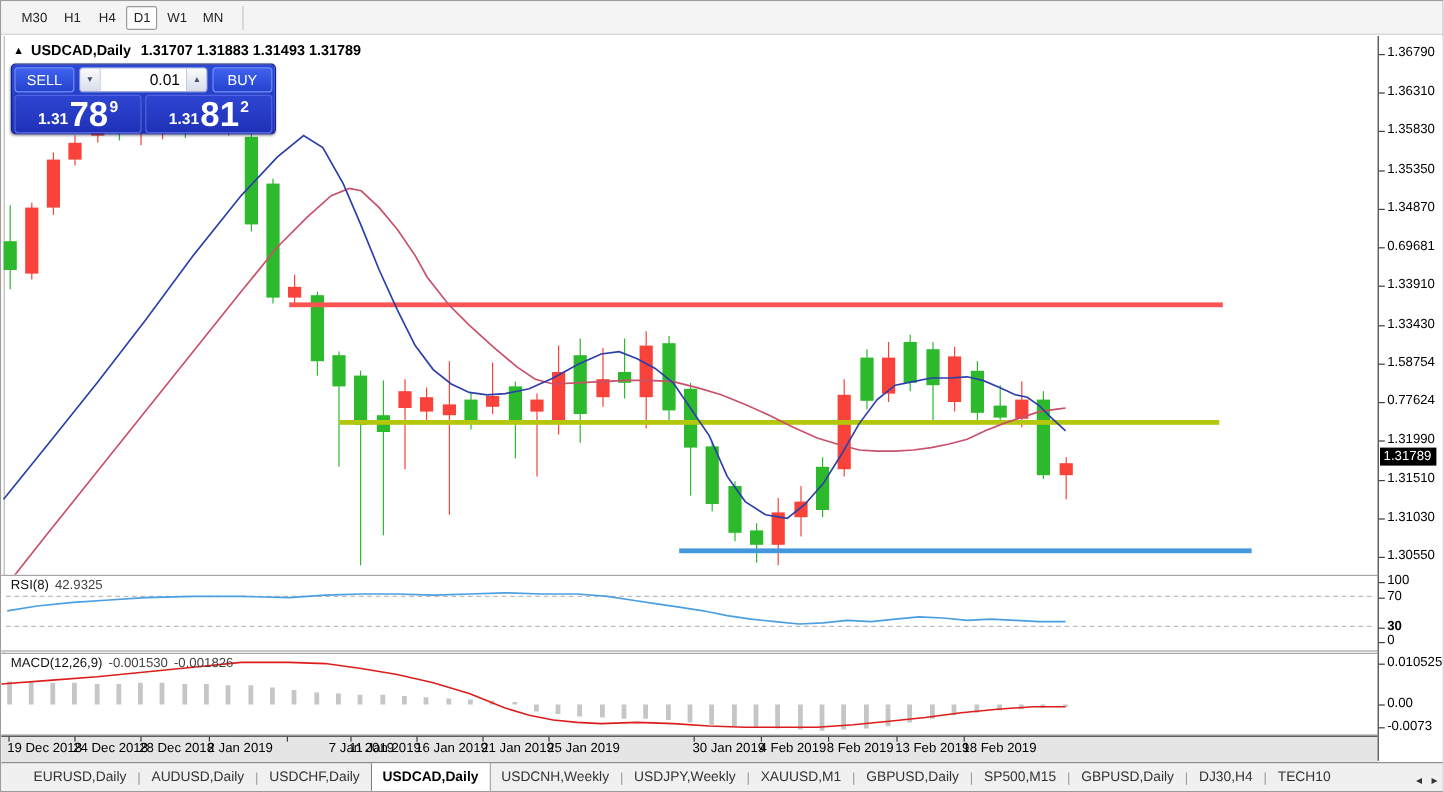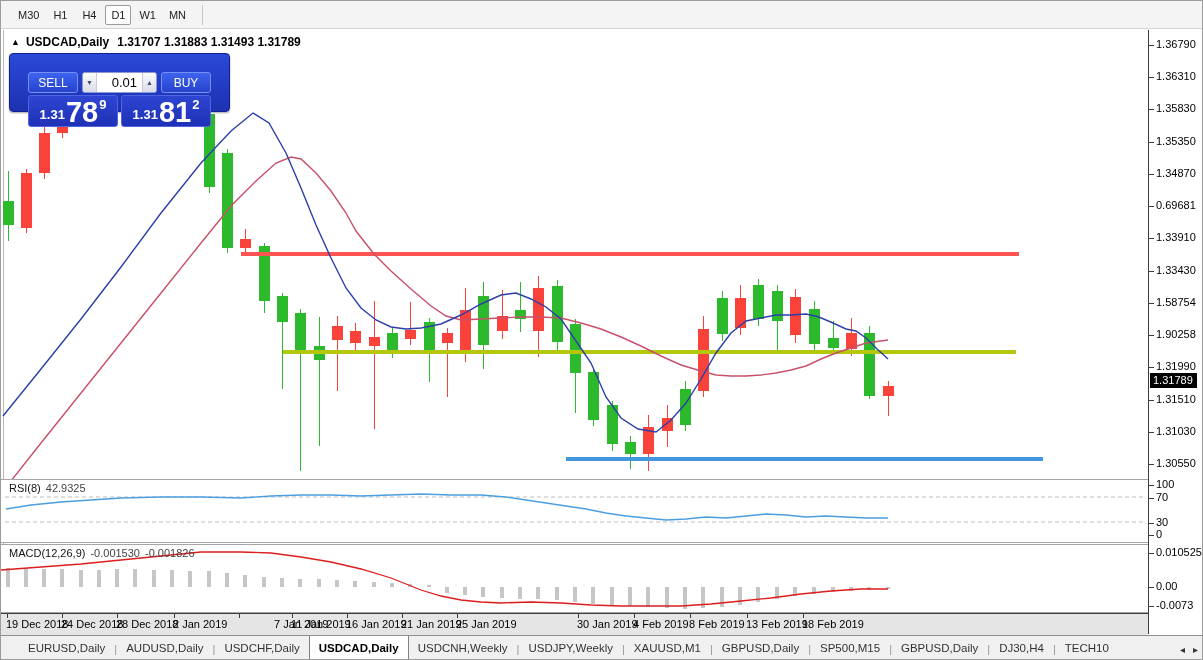--- a/index.html
+++ b/index.html
@@ -15,21 +15,21 @@
   
   .chart-window{position:absolute;top:29px;left:0;width:1203px;height:605px;background:#fff;}
   .chart-window::before{content:"";position:absolute;left:2px;top:0;width:1px;height:604px;background:#b9b9b9;}
   .main-area{position:absolute;left:0;top:0;width:1147px;height:605px;}
   #main-svg{position:absolute;left:0;top:0;}
   .chart-title{position:absolute;left:10px;top:5px;font-size:12px;font-weight:bold;color:#000;white-space:nowrap;}
   .chart-title .tri{font-size:9px;margin-right:6px;vertical-align:1px;}
   .chart-title .ohlc{margin-left:8px;}
 
   
-  .trade-panel{position:absolute;left:8px;top:23px;width:221px;height:59px;background:linear-gradient(#2b49d8,#1c31b2);border:1px solid #141f8e;border-radius:4px;padding:18px;box-sizing:border-box;box-shadow:0 1px 2px rgba(0,0,0,.35);}
+  .trade-panel{position:absolute;left:8px;top:23px;width:221px;height:59px;background:linear-gradient(#2b49d8,#1c31b2);border:1px solid #141f8e;border-radius:4px;padding:2px;box-sizing:border-box;box-shadow:0 1px 2px rgba(0,0,0,.35);}
   .tp-row{display:flex;height:21px;}
   .tp-sell-btn,.tp-buy-btn{width:50px;background:linear-gradient(#3e63ef,#2643cd);color:#fff;border:1px solid #7390f6;border-radius:3px;font-family:"Liberation Sans",sans-serif;font-size:12px;padding:0;cursor:default;}
   .tp-vol{flex:1;display:flex;margin:0 4px;background:#fff;border:1px solid #8a97d8;border-radius:3px;overflow:hidden;}
   .tp-spin{width:17px;border:none;background:linear-gradient(#fbfbfb,#d9dde9);color:#44506e;font-size:7px;padding:0;cursor:default;}
   .tp-spin.left{border-right:1px solid #c5cbe0;}
   .tp-spin.right{border-left:1px solid #c5cbe0;}
   .tp-vol-input{flex:1;width:40px;border:none;outline:none;text-align:right;font-family:"Liberation Sans",sans-serif;font-size:13px;color:#000;padding:0 5px 0 0;}
   .tp-prices{display:flex;margin-top:2px;height:32px;}
   .tp-price{flex:1;background:linear-gradient(#2e45d2,#1f31b7);border:1px solid #5064e2;border-radius:3px;color:#fff;display:flex;align-items:flex-end;justify-content:center;padding-bottom:1px;cursor:default;}
   .tp-price.sell{margin-right:3px;}
@@ -325,28 +325,28 @@
       <div class="current-price">1.31789</div>
     <div class="axis-label" style="top: 8px;">1.36790</div>
         <div class="axis-label" style="top: 40px;">1.36310</div>
         <div class="axis-label" style="top: 72px;">1.35830</div>
         <div class="axis-label" style="top: 105px;">1.35350</div>
         <div class="axis-label" style="top: 137px;">1.34870</div>
         <div class="axis-label" style="top: 169px;">0.69681</div>
         <div class="axis-label" style="top: 201px;">1.33910</div>
         <div class="axis-label" style="top: 234px;">1.33430</div>
         <div class="axis-label" style="top: 266px;">1.58754</div>
-        <div class="axis-label" style="top: 298px;">1.90258</div>
+        <div class="axis-label" style="top: 298px;">0.77624</div>
         <div class="axis-label" style="top: 330px;">1.31990</div>
         <div class="axis-label" style="top: 363px;">1.31510</div>
         <div class="axis-label" style="top: 395px;">1.31030</div>
         <div class="axis-label" style="top: 427px;">1.30550</div>
         <div class="axis-label" style="top: 448px;">100</div>
         <div class="axis-label" style="top: 461px;">70</div>
-        <div class="axis-label" style="top: 486px;">30</div>
+        <div class="axis-label" style="top: 486px; font-weight: bold;">30</div>
         <div class="axis-label" style="top: 498px;">0</div>
         <div class="axis-label" style="top: 516px;">0.010525</div>
         <div class="axis-label" style="top: 550px;">0.00</div>
         <div class="axis-label" style="top: 569px;">-0.0073</div>
       </div>
   </div>
 
   <div class="tabbar">
     <div class="tab">EURUSD,Daily</div>
       <span class="tab-sep">|</span>

